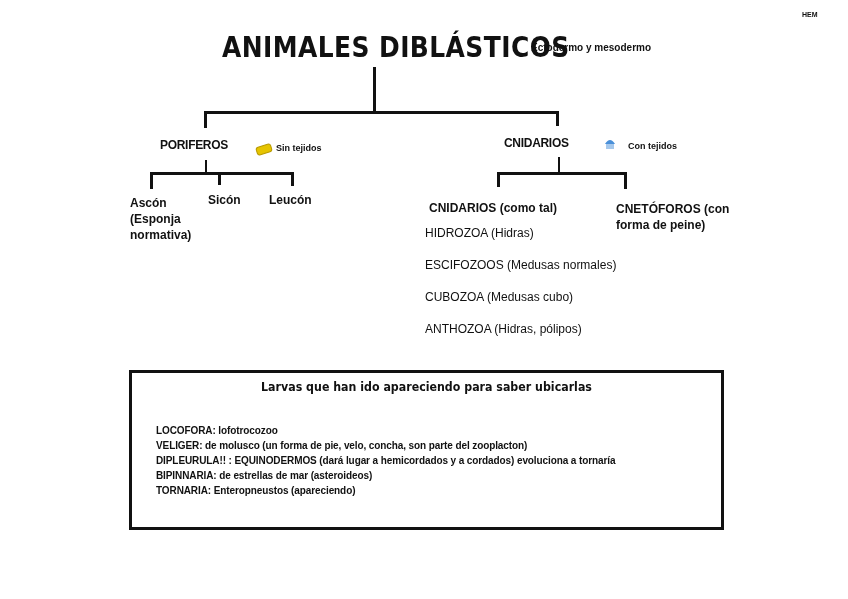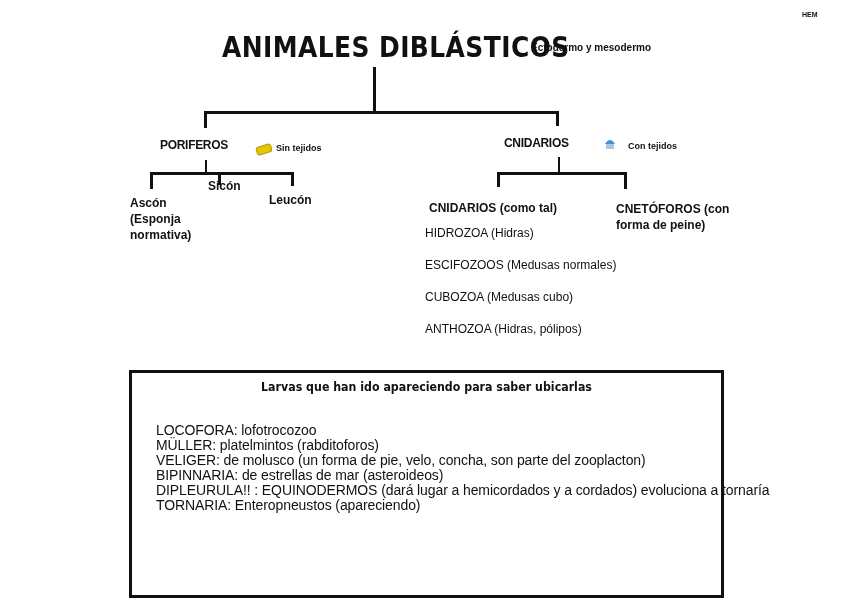--- a/index.html
+++ b/index.html
@@ -15,28 +15,28 @@
   }
   .subtitle { left: 531px; top: 42px; font-size: 10px; font-weight: bold; white-space: nowrap; }
   .initials { left: 802px; top: 11px; font-size: 7px; font-weight: bold; }
   .node-label { font-family: Liberation Sans, sans-serif; font-weight: bold; font-size: 12px; white-space: nowrap; letter-spacing: -0.3px; }
   .note { font-size: 9px; font-weight: bold; white-space: nowrap; }
   .leaf { font-size: 12px; font-weight: bold; line-height: 16px; }
   .plain { font-size: 12px; white-space: nowrap; }
   .line { background: #111111; }
   .sponge-icon { width: 16px; height: 9px; background: #e6c400; border: 1px solid #b89a00; border-radius: 3px; transform: rotate(-18deg); }
   .jelly-icon { width: 12px; height: 12px; }
-  .larvae-box { left: 129px; top: 370px; width: 595px; height: 228px; border: 3px solid #111111; }
+  .larvae-box { left: 129px; top: 370px; width: 595px; height: 160px; border: 3px solid #111111; }
   .larvae-title {
     position: absolute; left: 0; right: 0; top: 6px; text-align: center;
     font-family: "DejaVu Sans", sans-serif; font-size: 13px; font-weight: bold;
     transform: scaleX(0.85);
   }
   .larvae-list { position: absolute; left: 24px; top: 50px; list-style: none; }
-  .larvae-list li { font-size: 14px; font-weight: normal; line-height: 15px; white-space: nowrap; letter-spacing: -0.1px; }
+  .larvae-list li { font-size: 10px; font-weight: bold; line-height: 15px; white-space: nowrap; letter-spacing: -0.1px; }
 </style>
 </head>
 <body>
 
 <div class="abs title">ANIMALES DIBLÁSTICOS</div>
 <div class="abs subtitle">Ectodermo y mesodermo</div>
 <div class="abs initials">HEM</div>
 
 <div class="abs line" style="left:373px; top:67px; width:3px; height:46px;"></div>
 <div class="abs line" style="left:204px; top:111px; width:355px; height:3px;"></div>
@@ -47,21 +47,21 @@
 <div class="abs sponge-icon" style="left:256px; top:145px;"></div>
 <div class="abs note" style="left:276px; top:143px;">Sin tejidos</div>
 
 <div class="abs line" style="left:205px; top:160px; width:2px; height:14px;"></div>
 <div class="abs line" style="left:150px; top:172px; width:143px; height:3px;"></div>
 <div class="abs line" style="left:150px; top:172px; width:3px; height:17px;"></div>
 <div class="abs line" style="left:218px; top:172px; width:3px; height:13px;"></div>
 <div class="abs line" style="left:291px; top:172px; width:3px; height:14px;"></div>
 
 <div class="abs leaf" style="left:130px; top:195px; width:70px;">Ascón (Esponja normativa)</div>
-<div class="abs leaf" style="left:208px; top:178px;">Sicón</div>
+<div class="abs leaf" style="left:208px; top:192px;">Sicón</div>
 <div class="abs leaf" style="left:269px; top:192px;">Leucón</div>
 
 <div class="abs node-label" style="left:504px; top:136px;">CNIDARIOS</div>
 <svg class="abs jelly-icon" style="left:604px; top:138px;" viewBox="0 0 12 12">
   <path d="M1 6 Q6 -2 11 6 Z" fill="#4a90d9"></path>
   <path d="M3 6 L3 11 M5 6 L5 11 M7 6 L7 11 M9 6 L9 11" stroke="#4a90d9" stroke-width="1"></path>
 </svg>
 <div class="abs note" style="left:628px; top:141px;">Con tejidos</div>
 
 <div class="abs line" style="left:558px; top:157px; width:2px; height:17px;"></div>
@@ -74,19 +74,18 @@
 
 <div class="abs plain" style="left:425px; top:226px;">HIDROZOA (Hidras)</div>
 <div class="abs plain" style="left:425px; top:258px;">ESCIFOZOOS (Medusas normales)</div>
 <div class="abs plain" style="left:425px; top:290px;">CUBOZOA (Medusas cubo)</div>
 <div class="abs plain" style="left:425px; top:322px;">ANTHOZOA (Hidras, pólipos)</div>
 
 <div class="abs larvae-box">
   <div class="larvae-title">Larvas que han ido apareciendo para saber ubicarlas</div>
   <ul class="larvae-list">
     <li>LOCOFORA: lofotrocozoo</li>
-    <li>MÜLLER: platelmintos (rabditoforos)</li>
     <li>VELIGER: de molusco (un forma de pie, velo, concha, son parte del zooplacton)</li>
+    <li>DIPLEURULA!! : EQUINODERMOS (dará lugar a hemicordados y a cordados) evoluciona a tornaría</li>
     <li>BIPINNARIA: de estrellas de mar (asteroideos)</li>
-    <li>DIPLEURULA!! : EQUINODERMOS (dará lugar a hemicordados y a cordados) evoluciona a tornaría</li>
     <li>TORNARIA: Enteropneustos (apareciendo)</li>
   </ul>
 </div>
 
 </body></html>

